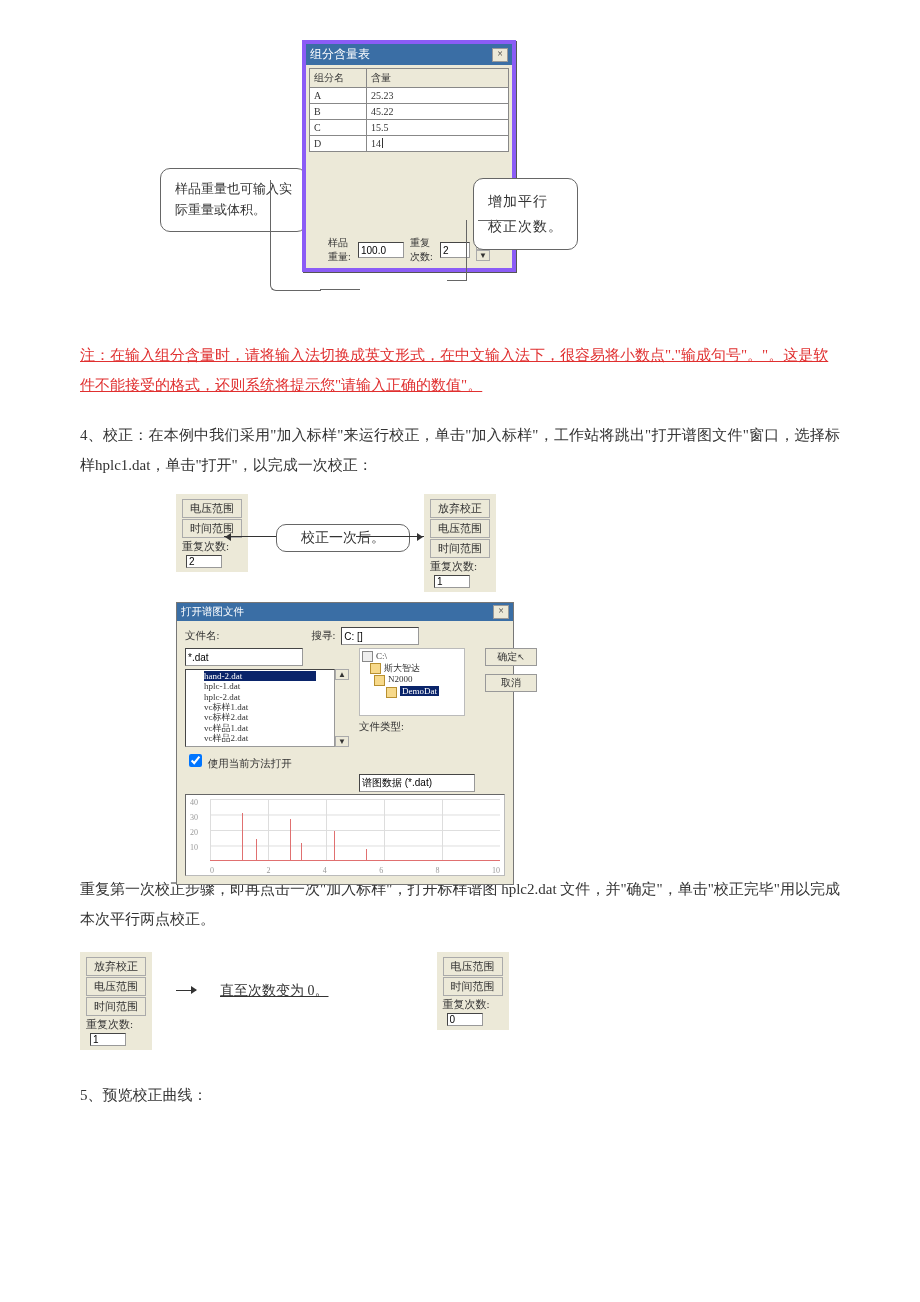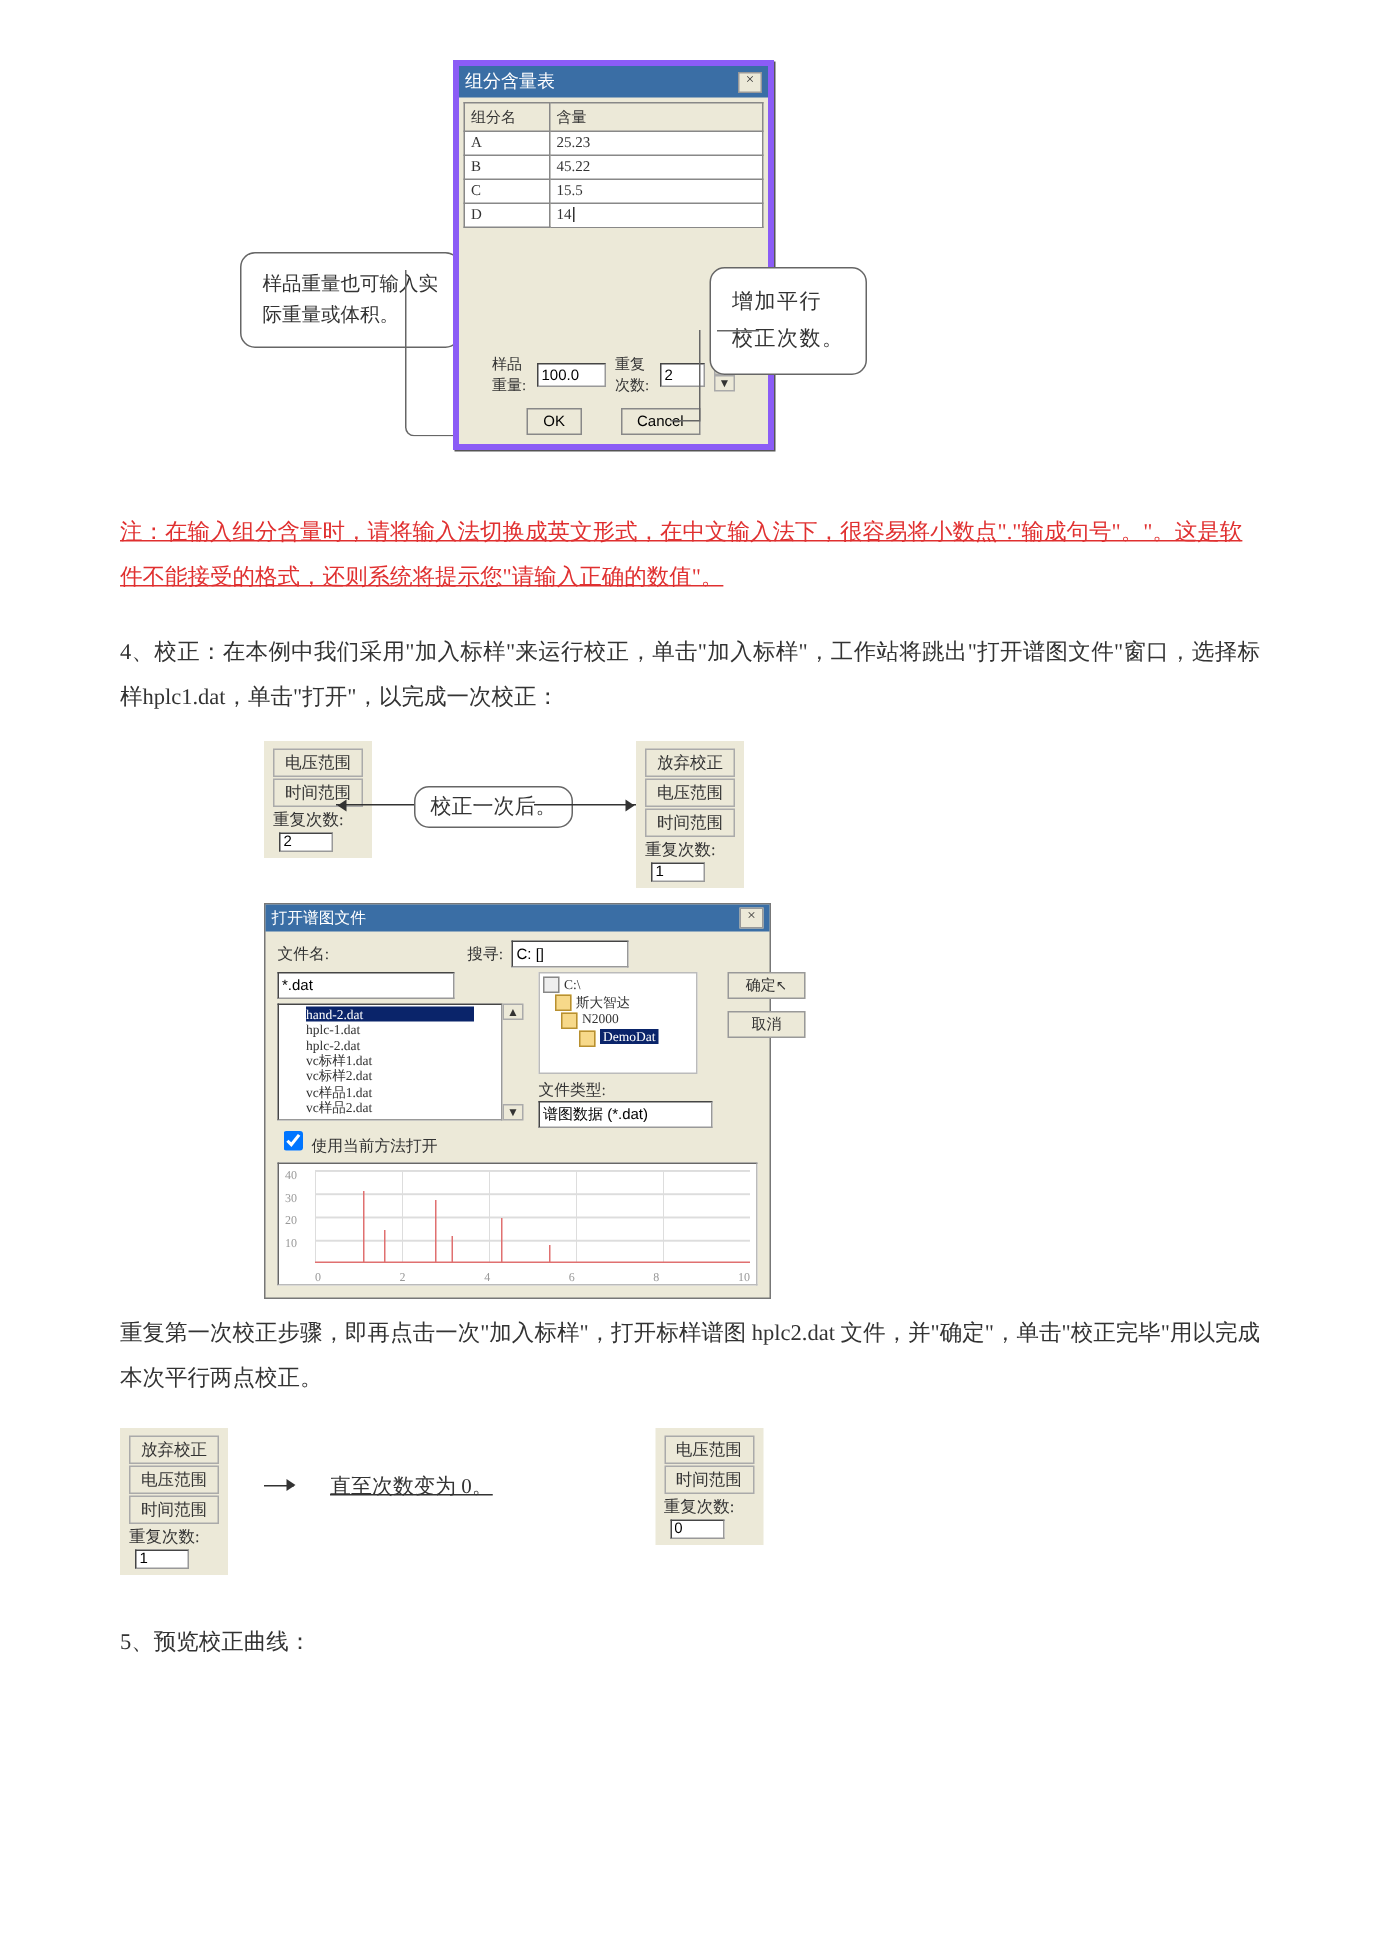--- a/index.html
+++ b/index.html
@@ -123,24 +123,20 @@
         <div class="row-bot">
           <span>样品重量:</span>
           <input class="txt-in" value="100.0" style="">
           <span style="margin-left:auto">重复次数:</span>
           <input class="txt-in" style="width: 24px;" value="2">
           <div style="display:flex;flex-direction:column;">
             <div class="scroll-tri">▲</div>
             <div class="scroll-tri">▼</div>
           </div>
         </div>
-        <div class="row-bot" style="justify-content:center; gap:26px; padding-bottom:6px;">
-          <button class="btn-small">OK</button>
-          <button class="btn-small">Cancel</button>
-        </div>
       </div>
 
       <div class="callout-box callout-large callout-right">
         <span>增加平行</span><br>
         <span>校正次数。</span>
       </div>
       <div class="pointer2a"></div>
       <div class="pointer2b"></div>
       <div class="pointer2c"></div>
 
@@ -155,21 +151,21 @@
     <div class="fig2-area">
 
       <div class="panel-btns f2-left">
         <span class="pbtn">电压范围</span>
         <span class="pbtn">时间范围</span>
         <span class="pbtn label">重复次数:</span>
         <input class="pinput" value="2" style="">
       </div>
 
       <div class="arrow-left"></div>
-      <div class="callout-box f2-callout" style="padding:4px 10px;">
+      <div class="callout-box f2-callout" style="padding:4px 24px;">
         <span>校正一次后。</span>
       </div>
       <div class="arrow-right"></div>
 
       <div class="panel-btns f2-right">
         <span class="pbtn">放弃校正</span>
         <span class="pbtn">电压范围</span>
         <span class="pbtn">时间范围</span>
         <span class="pbtn label">重复次数:</span>
         <input class="pinput" value="1" style="">
@@ -210,21 +206,21 @@
               </label>
             </div>
             <div>
               <div class="d2-tree">
                 <div><span class="fold-ic fold-root"></span><span>C:\</span></div>
                 <div style="margin-left:8px"><span class="fold-ic"></span><span>斯大智达</span></div>
                 <div style="margin-left:12px"><span class="fold-ic"></span><span>N2000</span></div>
                 <div style="margin-left:24px"><span class="fold-ic"></span><span class="sel">DemoDat</span></div>
               </div>
               <div style="margin-top:4px">文件类型:</div>
-              <input class="d2-sel" style="width: 110px;" value="谱图数据 (*.dat)">
+              <input class="d2-sel" style="width: 110px; margin-top: 40px;" value="谱图数据 (*.dat)">
             </div>
             <div class="d2-rbtns">
               <div class="d2-btn"><span>确定</span><span style="font-size:9px">↖</span></div>
               <div class="d2-btn">取消</div>
             </div>
           </div>
 
           <div class="chart">
             <div class="ylab">
               <div>40</div>

